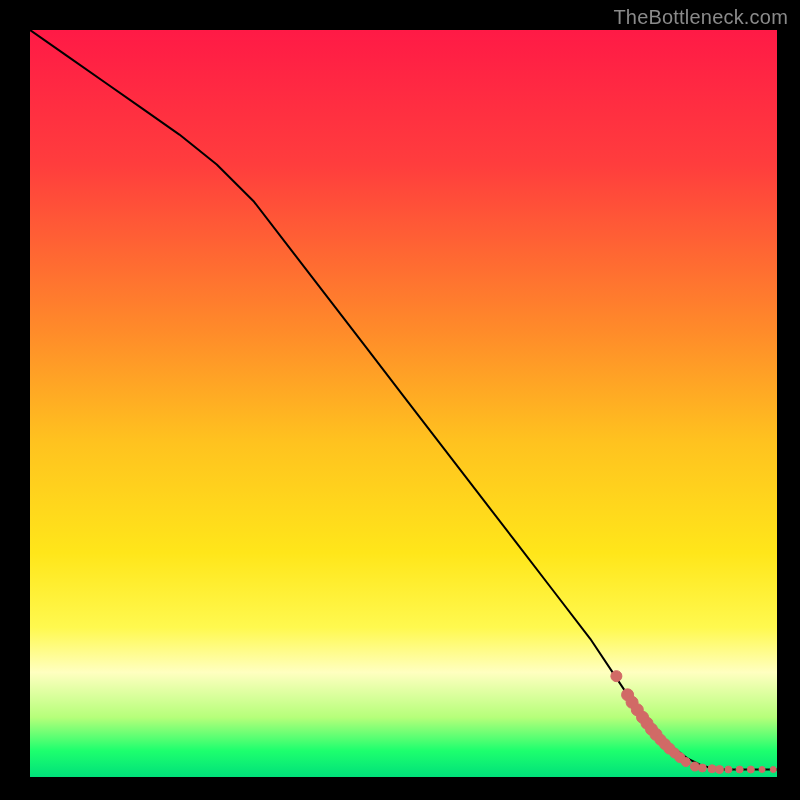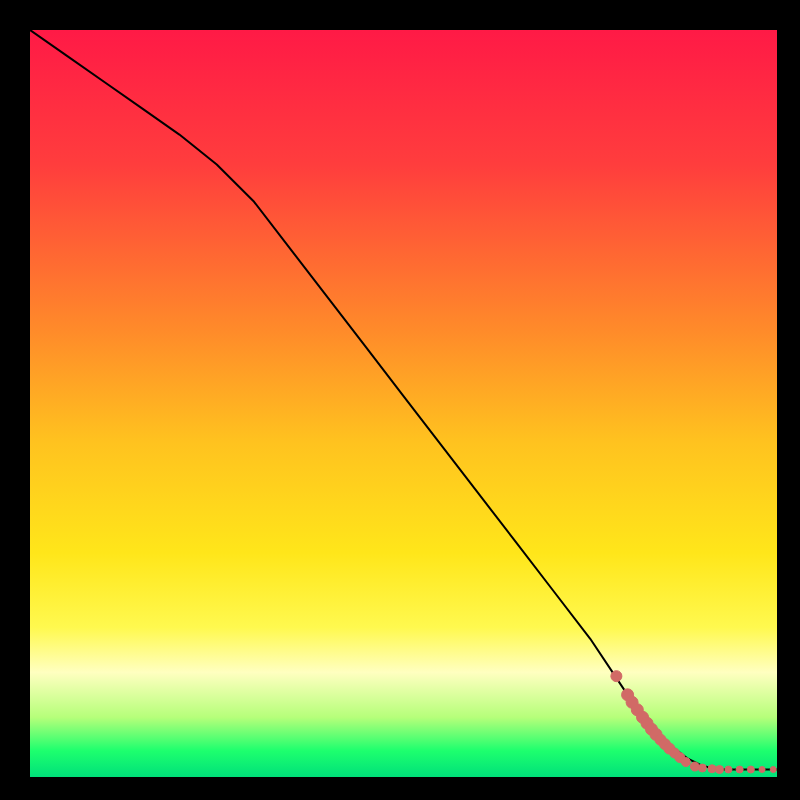--- a/index.html
+++ b/index.html
@@ -38,20 +38,21 @@
     display: block;
     width: 747px;
     height: 747px;
   }
 </style>
 </head>
 <body>
 
 <div class="stage">
 
+  <div class="watermark">TheBottleneck.com</div>
 
   <div class="plot-area">
     <svg viewBox="0 0 747 747">
         <defs>
           <linearGradient id="bg-grad" x1="0" y1="0" x2="0" y2="1">
             <stop offset="0%" stop-color="#ff1a46"></stop>
             <stop offset="18%" stop-color="#ff3d3d"></stop>
             <stop offset="40%" stop-color="#ff8a2a"></stop>
             <stop offset="55.00000000000001%" stop-color="#ffc21f"></stop>
             <stop offset="70%" stop-color="#ffe61a"></stop>

